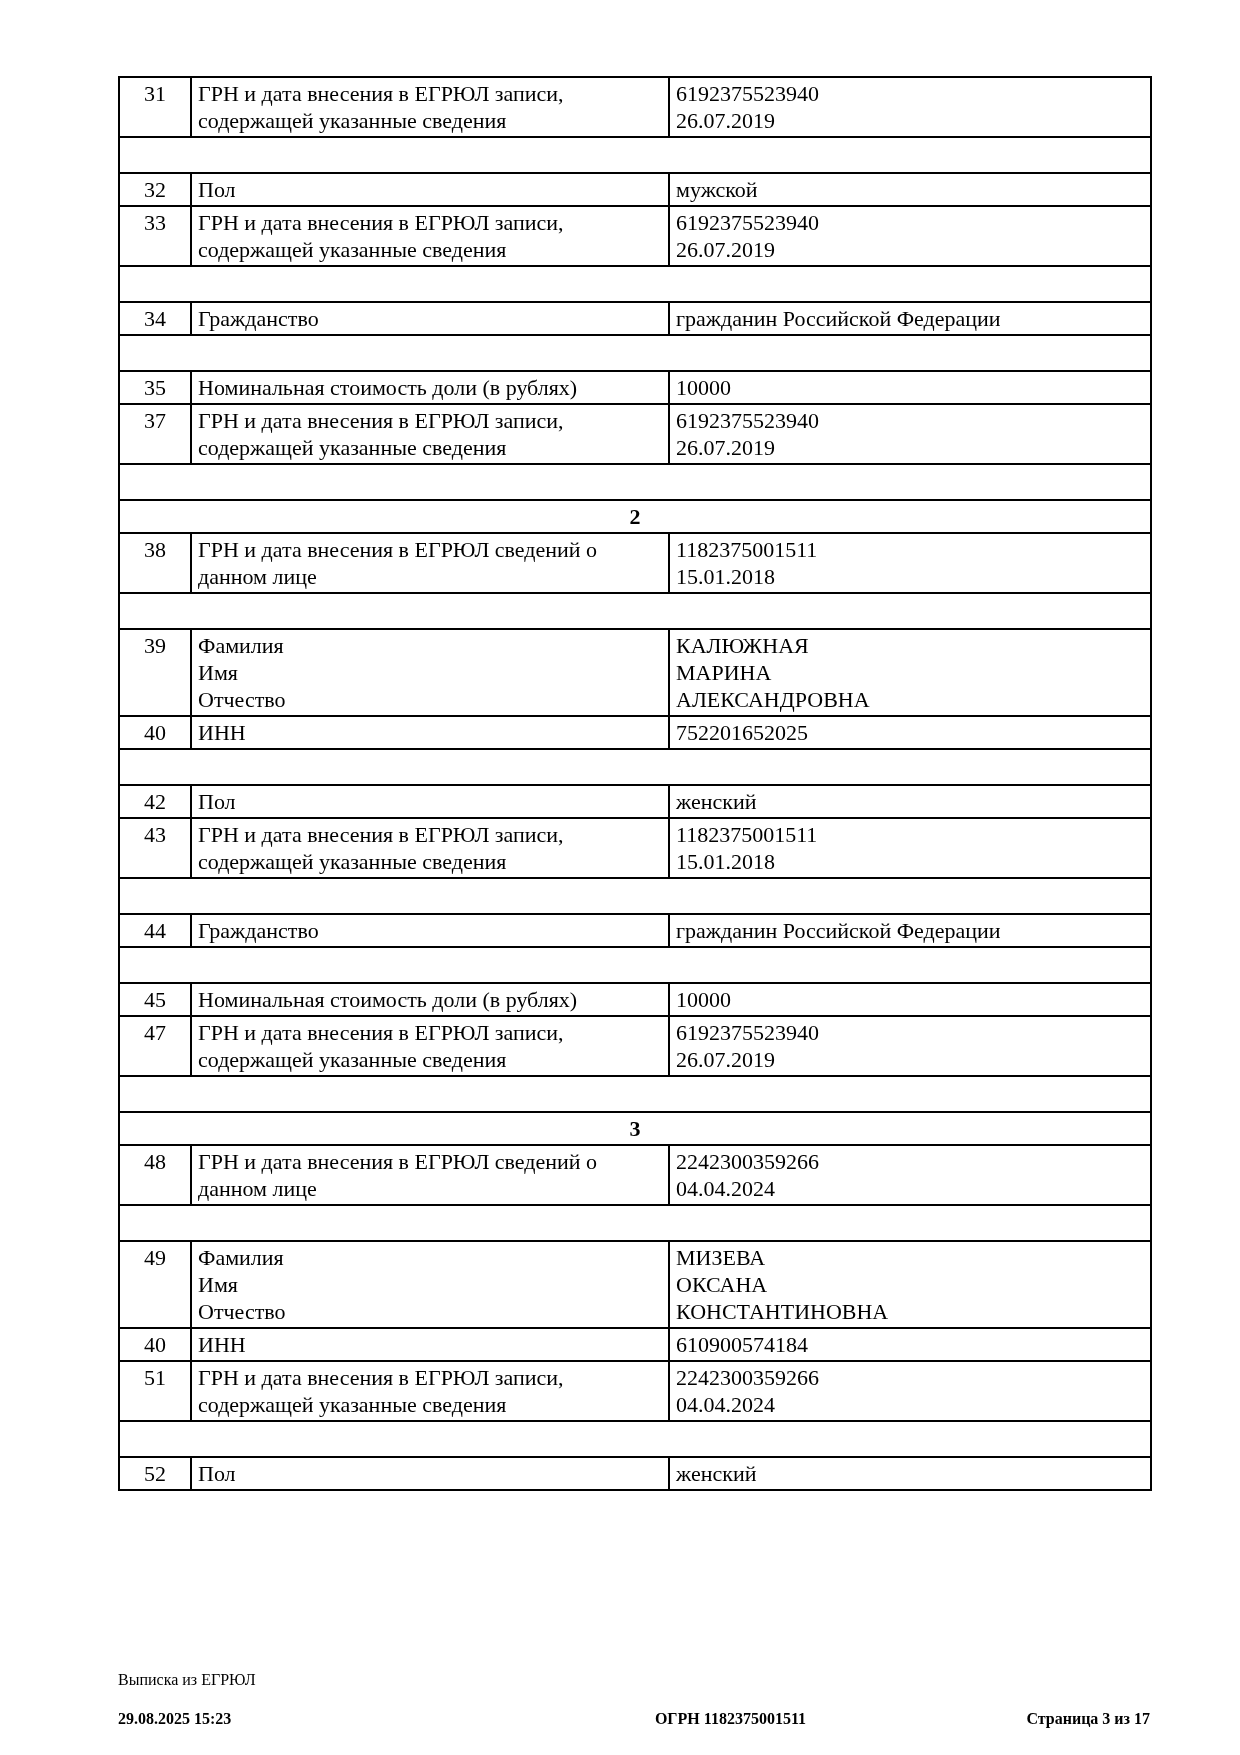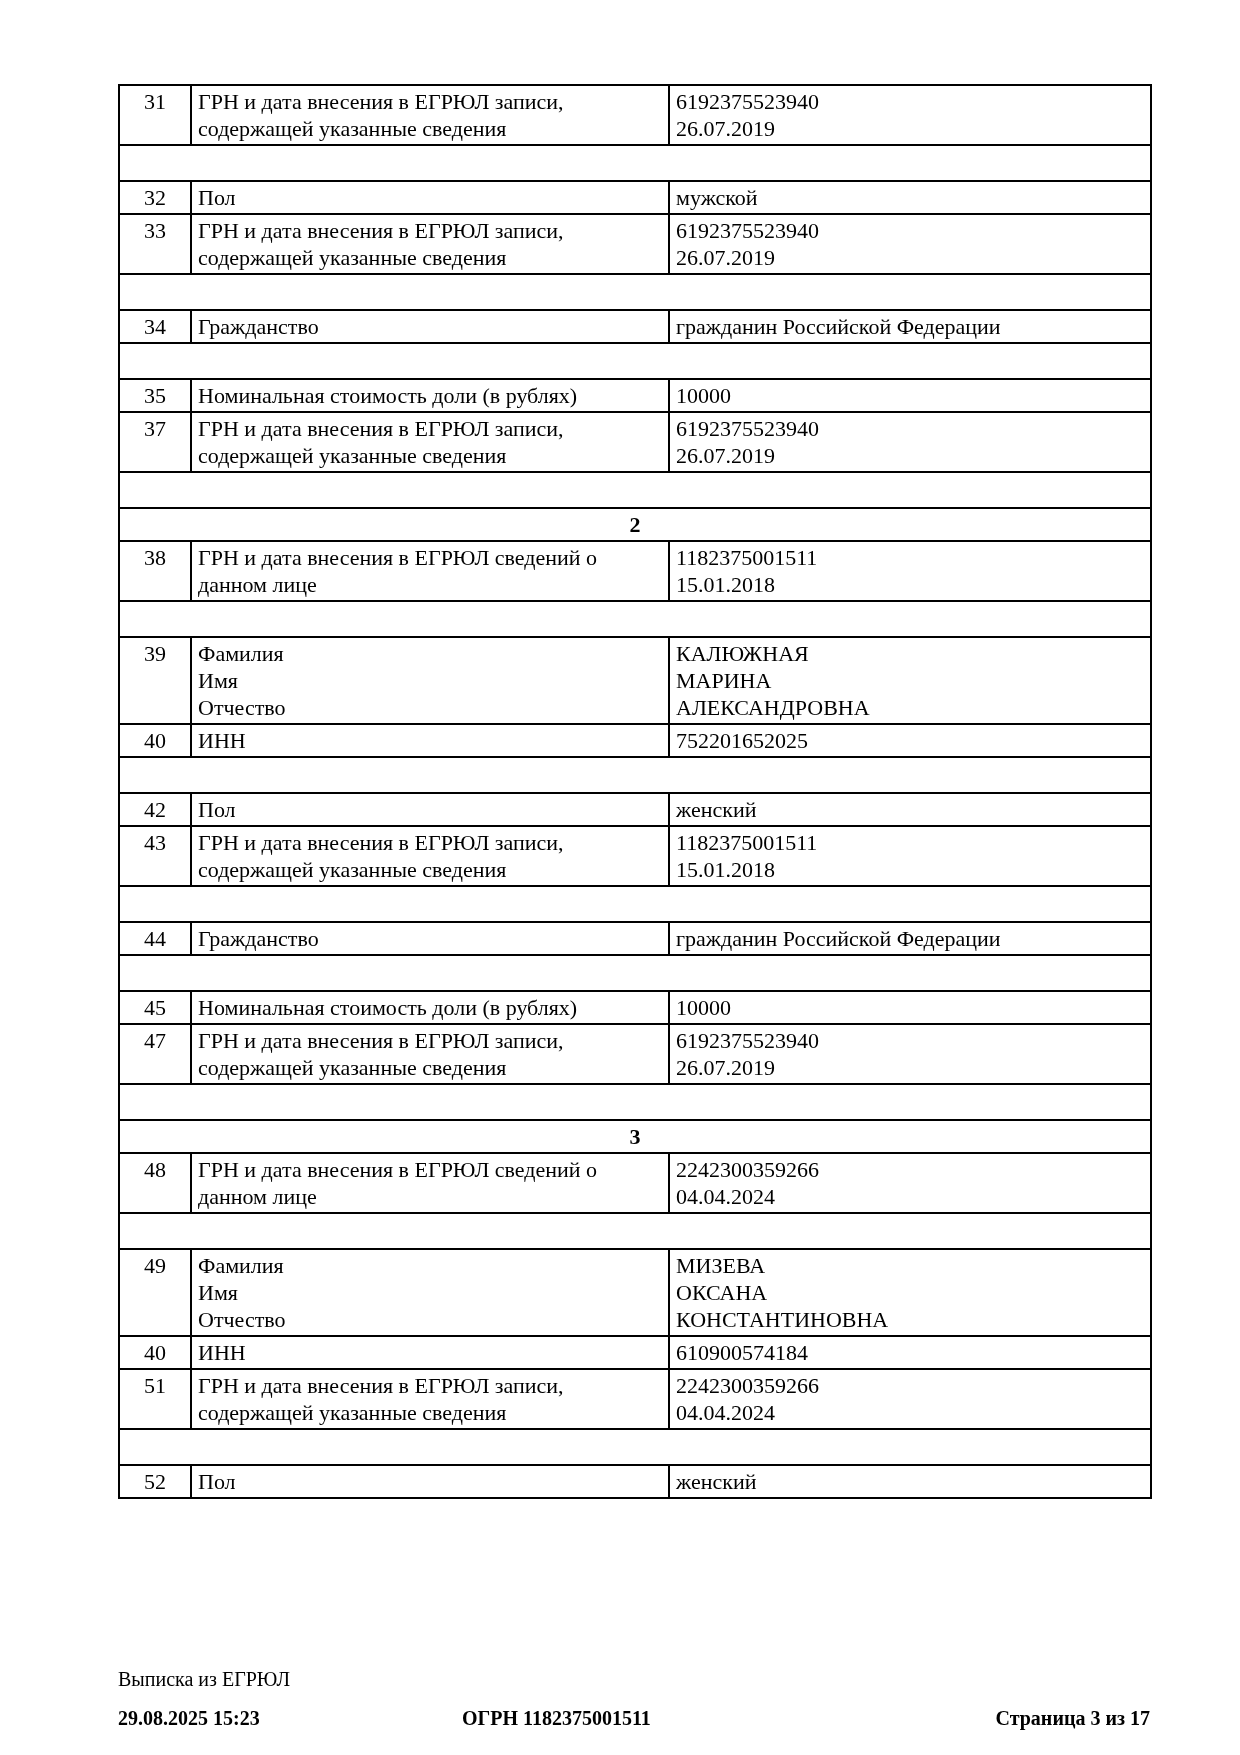--- a/index.html
+++ b/index.html
@@ -11,21 +11,21 @@
     position: relative;
   }
   .page {
     position: relative;
     width: 1240px; height: 1755px;
     background: #ffffff;
     overflow: hidden;
   }
   table.doc-table {
     position: absolute;
-    left: 118px; top: 84px;
+    left: 118px; top: 76px;
     width: 1032px;
     border-collapse: collapse;
     table-layout: fixed;
   }
   table.doc-table td {
     border: 2px solid #000000;
     font-size: 22px;
     line-height: 27px;
     vertical-align: top;
     padding: 2px 6px;
@@ -34,31 +34,31 @@
   }
   td.num-cell { text-align: center; padding-left: 0; padding-right: 0; }
   td.label-cell { }
   td.value-cell { }
   td.spacer-cell { height: 36px; padding: 0; }
   td.section-cell { text-align: center; font-weight: bold; }
   .footer {
     position: absolute;
     left: 118px; top: 1668px;
     width: 1032px;
-    font-size: 20px;
+    font-size: 16px;
     line-height: 23px;
   }
   .footer-line2 {
     display: flex;
     align-items: baseline;
     font-weight: bold;
   }
   .footer-line2 > span { flex: 1 1 0; }
   .footer-datetime { text-align: left; }
-  .footer-ogrn { text-align: left; }
+  .footer-ogrn { text-align: right; }
   .footer-page { text-align: right; margin-top: 16px; }
 </style>
 </head>
 <body>
 
 <div class="page">
 
   <table class="doc-table">
     <colgroup>
       <col style="width:72px">

